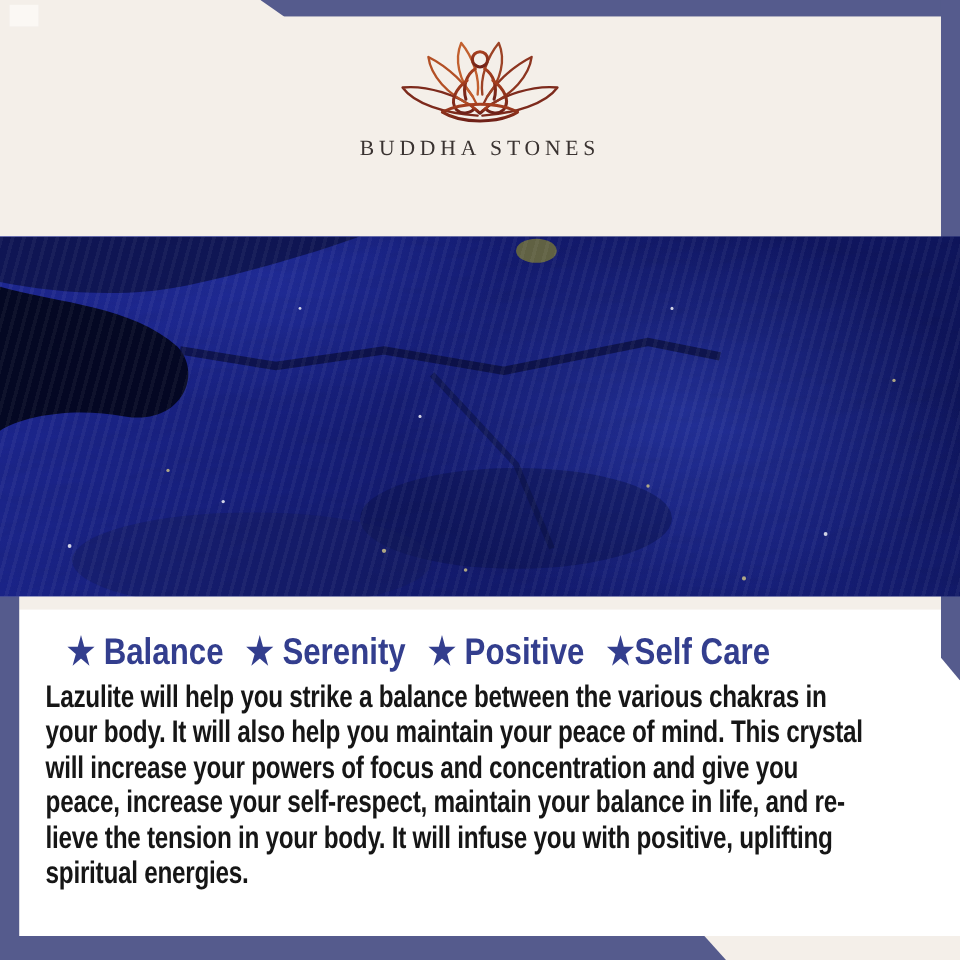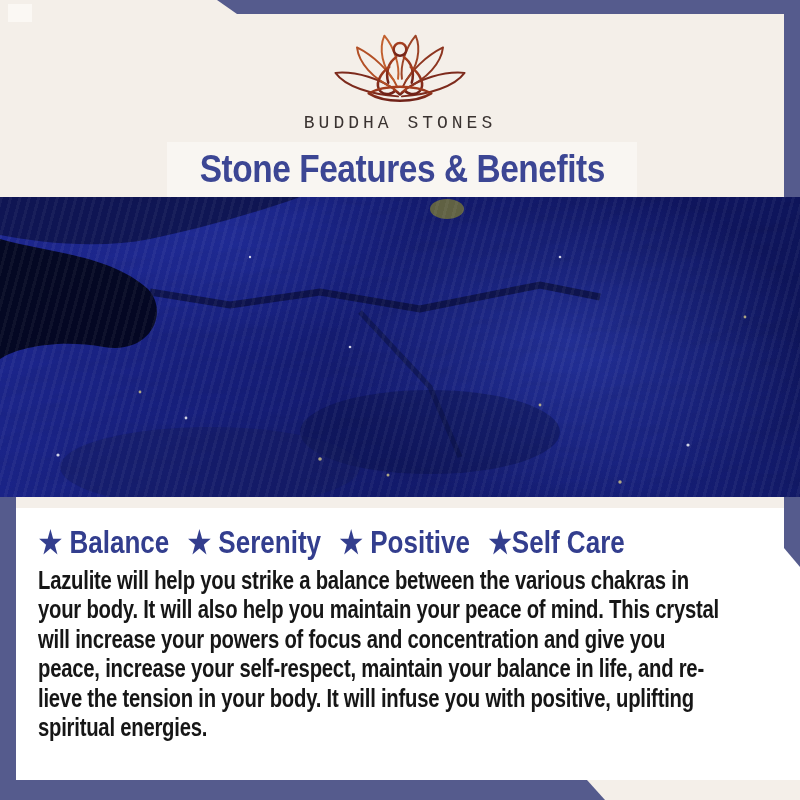--- a/index.html
+++ b/index.html
@@ -15,21 +15,21 @@
   .band-right{left:784px;top:0;width:16px;height:567px;
     clip-path:polygon(0 0,16px 0,16px 567px,0 548px);}
   .band-bottom{left:0;top:780px;width:620px;height:20px;
     clip-path:polygon(0 0,587px 0,605px 20px,0 20px);}
   .band-left{left:0;top:430px;width:16px;height:350px;}
   .corner-sq{position:absolute;left:8px;top:4px;width:24px;height:18px;
     background:#fbf8f4;z-index:1;}
   
   .logo-wrap{position:absolute;left:305px;top:24px;width:190px;height:88px;z-index:2;}
   .brand-name{position:absolute;left:0;top:113px;width:800px;text-align:center;z-index:2;
-    font-family:Liberation Mono, monospace;font-size:18px;letter-spacing:4px;
+    font-family:Liberation Serif, serif;font-size:18px;letter-spacing:4px;
     color:#3a3331;font-weight:500;}
   .title-band{position:absolute;left:167px;top:142px;width:470px;height:55px;
     background:#f9f6f2;z-index:2;display:flex;align-items:center;justify-content:center;}
   .title-band span{display:inline-block;transform:scaleX(.88);transform-origin:center;
     font-size:38px;font-weight:bold;color:#3c4694;letter-spacing:-.5px;white-space:nowrap;}
   
   .photo{position:absolute;left:0;top:197px;width:800px;height:300px;z-index:5;
     background:
       radial-gradient(ellipse 340px 230px at 570px 150px, rgba(70,92,208,.55), rgba(70,92,208,0) 70%),
       radial-gradient(ellipse 260px 150px at 230px 40px, rgba(58,76,190,.45), rgba(58,76,190,0) 75%),
@@ -41,21 +41,21 @@
     pointer-events:none;}
   .photo svg{position:absolute;inset:0;display:block;}
   .ribbon{position:absolute;left:19px;top:450px;width:231px;height:38px;
     background:#4b5189;z-index:6;display:flex;align-items:center;justify-content:center;}
   .ribbon span{display:inline-block;transform:scaleX(.85);transform-origin:center;
     color:#ffffff;font-size:27px;font-weight:bold;letter-spacing:.5px;}
   
   .panel{position:absolute;left:16px;top:508px;width:784px;height:272px;
     background:#ffffff;z-index:2;}
   .features-row{position:absolute;left:0;top:524px;width:664px;z-index:3;
-    display:flex;justify-content:center;}
+    display:flex;justify-content:flex-start;}
   .features-inner{display:flex;gap:22px;transform:scaleX(.84);transform-origin:center;
     font-size:31px;font-weight:bold;color:#333e8e;white-space:nowrap;}
   .benefits{position:absolute;left:38px;top:566px;z-index:3;color:#161616;}
   .benefit-line{font-size:26px;line-height:29.4px;font-weight:bold;letter-spacing:-.3px;
     white-space:nowrap;transform:scaleX(.78);transform-origin:0 50%;}
 </style>
 </head>
 <body>
 
 <div class="canvas">
@@ -95,23 +95,20 @@
           <path d="M79,44 C69,51 64,62 70,69 C75,74 83,71 85,68"></path>
           <path d="M101,44 C111,51 116,62 110,69 C105,74 97,71 95,68"></path>
           <path d="M58,71 C74,62 106,62 122,71 C106,81 74,81 58,71 Z"></path>
           <path d="M84,67 l6,5 l6,-5"></path>
         </g>
       </g>
     </svg>
   </div>
   <div class="brand-name">BUDDHA STONES</div>
 
-  <div class="title-band">
-    <span>Stone Features &amp; Benefits</span>
-  </div>
 
   <div class="photo">
     <svg viewBox="0 0 800 300" width="800" height="300" preserveAspectRatio="none">
       <defs>
         <filter id="rockTex" x="0" y="0" width="100%" height="100%">
           <feTurbulence type="fractalNoise" baseFrequency="0.013 0.03" numOctaves="4" seed="7" result="n"></feTurbulence>
           <feDiffuseLighting in="n" lighting-color="#6b7ce6" surfaceScale="2.4" result="light">
             <feDistantLight azimuth="235" elevation="55"></feDistantLight>
           </feDiffuseLighting>
         </filter>

